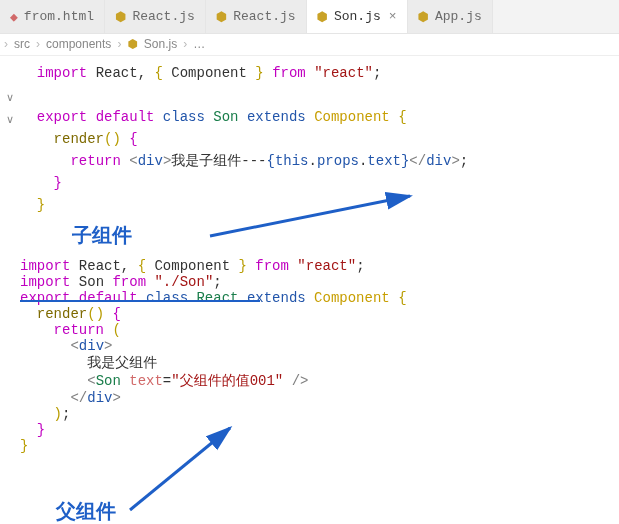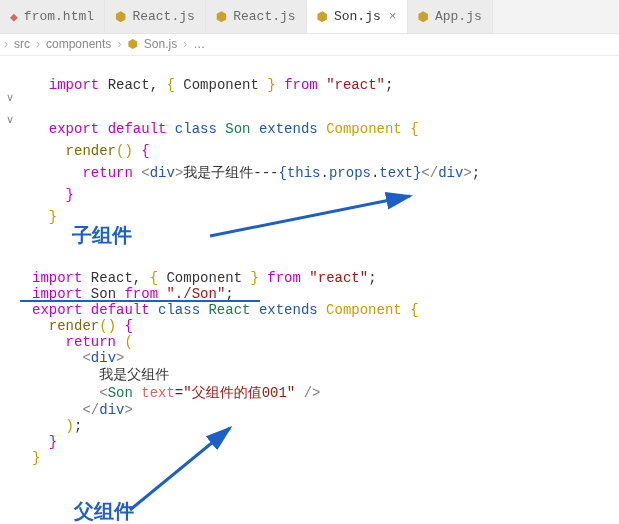--- a/index.html
+++ b/index.html
@@ -48,21 +48,21 @@
     border-bottom: 1px solid #eee;
   }
   .sep { color: #bbb; }
   .crumb-js { color: #c9a227; }
   .editor {
     position: relative;
     padding: 6px 0 0 20px;
     line-height: 22px;
   }
   pre.code {
-    margin: 12px;
+    margin: 0;
     font-family: Consolas, "Courier New", monospace;
     font-size: 14px;
     white-space: pre;
   }
   .kw { color: #c000c0; }          
   .cls { color: #197d4a; }          
   .cls2 { color: #c79e00; }         
   .fn { color: #7e6a00; }           
   .str { color: #a31515; }          
   .brace { color: #2255aa; }        
@@ -176,21 +176,21 @@
         <span class="txt">我是父组件</span>
         <span class="tagp">&lt;</span><span class="cls">Son</span> <span class="attr">text</span><span class="punc">=</span><span class="str">"父组件的值001"</span> <span class="tagp">/&gt;</span>
       <span class="tagp">&lt;/</span><span class="brace">div</span><span class="tagp">&gt;</span>
     <span class="brace-y">)</span><span class="punc">;</span>
   <span class="kw">}</span>
 <span class="brace-y">}</span></pre>
 </div>
 
 <div class="underline" style="left:20px; top:300px; width:240px"></div>
 
-<div class="label" style="left:74px; top:498px">父组件</div>
+<div class="label" style="left:56px; top:498px">父组件</div>
 
 <svg class="arrow" style="left:120px; top:422px" width="130" height="96">
   <defs>
       <marker id="ah2" markerWidth="10" markerHeight="10" refX="8" refY="3" orient="auto">
         <path d="M0,0 L9,3 L0,6 Z" fill="#1e5fc7"></path>
       </marker>
     </defs>
   <line x1="10" y1="88" x2="110" y2="6" stroke="#1e5fc7" stroke-width="3" marker-end="url(#ah2)"></line>
 </svg>
 

